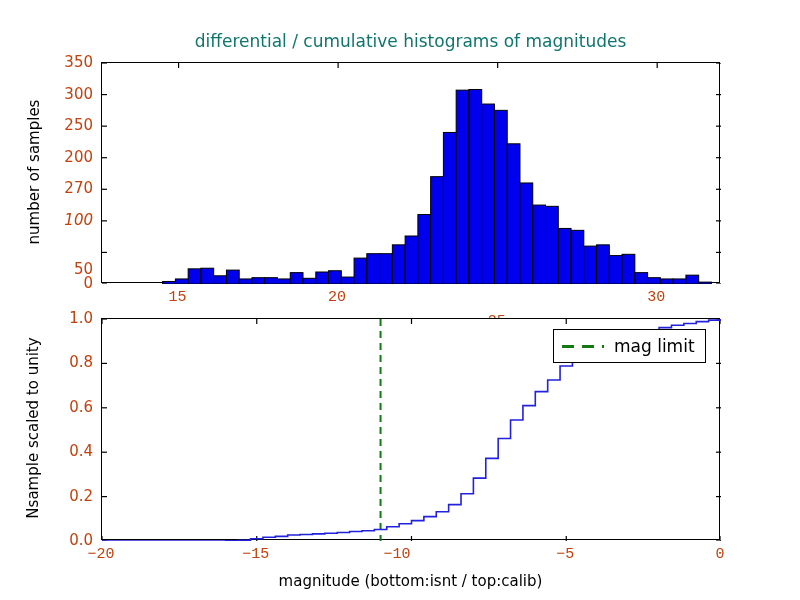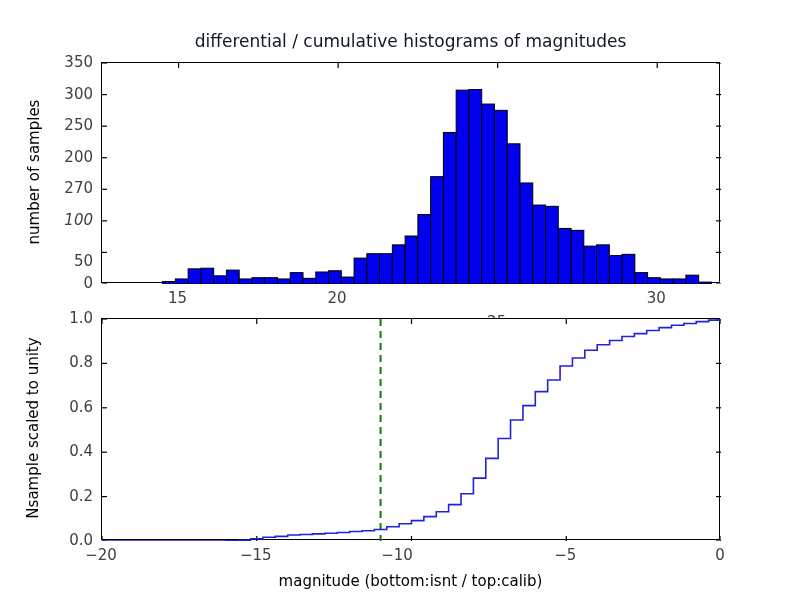--- a/index.html
+++ b/index.html
@@ -19,21 +19,21 @@
     height: 600px;
     background: #ffffff;
   }
   .figure-title {
     position: absolute;
     left: 101px;
     top: 31px;
     width: 619px;
     text-align: center;
     font-size: 17px;
-    color: #0f172a;
+    color: #0f766e;
     line-height: 20px;
     white-space: nowrap;
   }
   .panel {
     position: absolute;
     box-sizing: border-box;
     border: 1.4px solid #000000;
     background: #ffffff;
   }
   #panel-top {
@@ -51,30 +51,31 @@
   .plot-svg {
     position: absolute;
     left: 0;
     top: 0;
     display: block;
   }
   
   .tick-label {
     position: absolute;
     font-size: 15px;
-    color: #404040;
+    color: #c2410c;
     white-space: nowrap;
   }
   .ytick-label {
     text-align: right;
     transform: translateY(-50%);
   }
   .xtick-label {
     text-align: center;
     transform: translateX(-50%);
+    font-family: Liberation Mono, monospace;
   }
   
   .axis-title-y {
     position: absolute;
     font-size: 15px;
     color: #000000;
     white-space: nowrap;
     transform-origin: 50% 50%;
     transform: rotate(-90deg);
     text-align: center;
@@ -186,21 +187,21 @@
         <rect x="571.139175257732" y="215.94857142857143" width="12.762886597938063" height="5.051428571428573" fill="#0000ee" stroke="#000000" stroke-width="1"></rect>
         <rect x="583.90206185567" y="212.16" width="12.762886597938177" height="8.840000000000003" fill="#0000ee" stroke="#000000" stroke-width="1"></rect>
         <rect x="596.6649484536084" y="219.1057142857143" width="12.762886597938063" height="1.8942857142857008" fill="#0000ee" stroke="#000000" stroke-width="1"></rect>
       </svg>
   </div>
 
   <div class="axis-title-y" id="ytitle-top" style="width: 221px; left: -77.5px; top: 162.5px;">number of samples</div>
 
   <div id="yticks-top">
       <div class="tick-label ytick-label" style="left: 37px; top: 283px; width: 56px;">0</div>
-      <div class="tick-label ytick-label" style="left: 37px; top: 261px; width: 56px;">50</div>
+      <div class="tick-label ytick-label" style="left: 37px; top: 269px; width: 56px;">50</div>
       <div class="tick-label ytick-label" style="left: 37px; top: 219.857px; width: 56px; font-style: italic;">100</div>
       <div class="tick-label ytick-label" style="left: 37px; top: 188.286px; width: 56px;">270</div>
       <div class="tick-label ytick-label" style="left: 37px; top: 156.714px; width: 56px;">200</div>
       <div class="tick-label ytick-label" style="left: 37px; top: 125.143px; width: 56px;">250</div>
       <div class="tick-label ytick-label" style="left: 37px; top: 93.5714px; width: 56px;">300</div>
       <div class="tick-label ytick-label" style="left: 37px; top: 62px; width: 56px;">350</div>
     </div>
   <div id="xticks-top">
       <div class="tick-label xtick-label" style="left: 177.577px; top: 289px;">15</div>
       <div class="tick-label xtick-label" style="left: 337.113px; top: 289px; text-align: center;">20</div>
@@ -250,14 +251,18 @@
   <div id="xticks-bottom">
       <div class="tick-label xtick-label" style="left: 101px; top: 546px;">−20</div>
       <div class="tick-label xtick-label" style="left: 255.75px; top: 546px;">−15</div>
       <div class="tick-label xtick-label" style="left: 397px; top: 546px;">−10</div>
       <div class="tick-label xtick-label" style="left: 565.25px; top: 546px;">−5</div>
       <div class="tick-label xtick-label" style="left: 720px; top: 546px;">0</div>
     </div>
 
   <div class="axis-title-x" id="xtitle-bottom" style="left: 101px; top: 572px; width: 619px;">magnitude (bottom:isnt / top:calib)</div>
 
+  <div id="legend">
+    <span class="legend-line" id="legend-swatch" style="background: repeating-linear-gradient(to right, rgb(18, 122, 18) 0px, rgb(18, 122, 18) 12px, transparent 12px, transparent 20px); height: 3px;"></span>
+    <span class="legend-text">mag limit</span>
+  </div>
 
 </div>
 
 </body></html>

